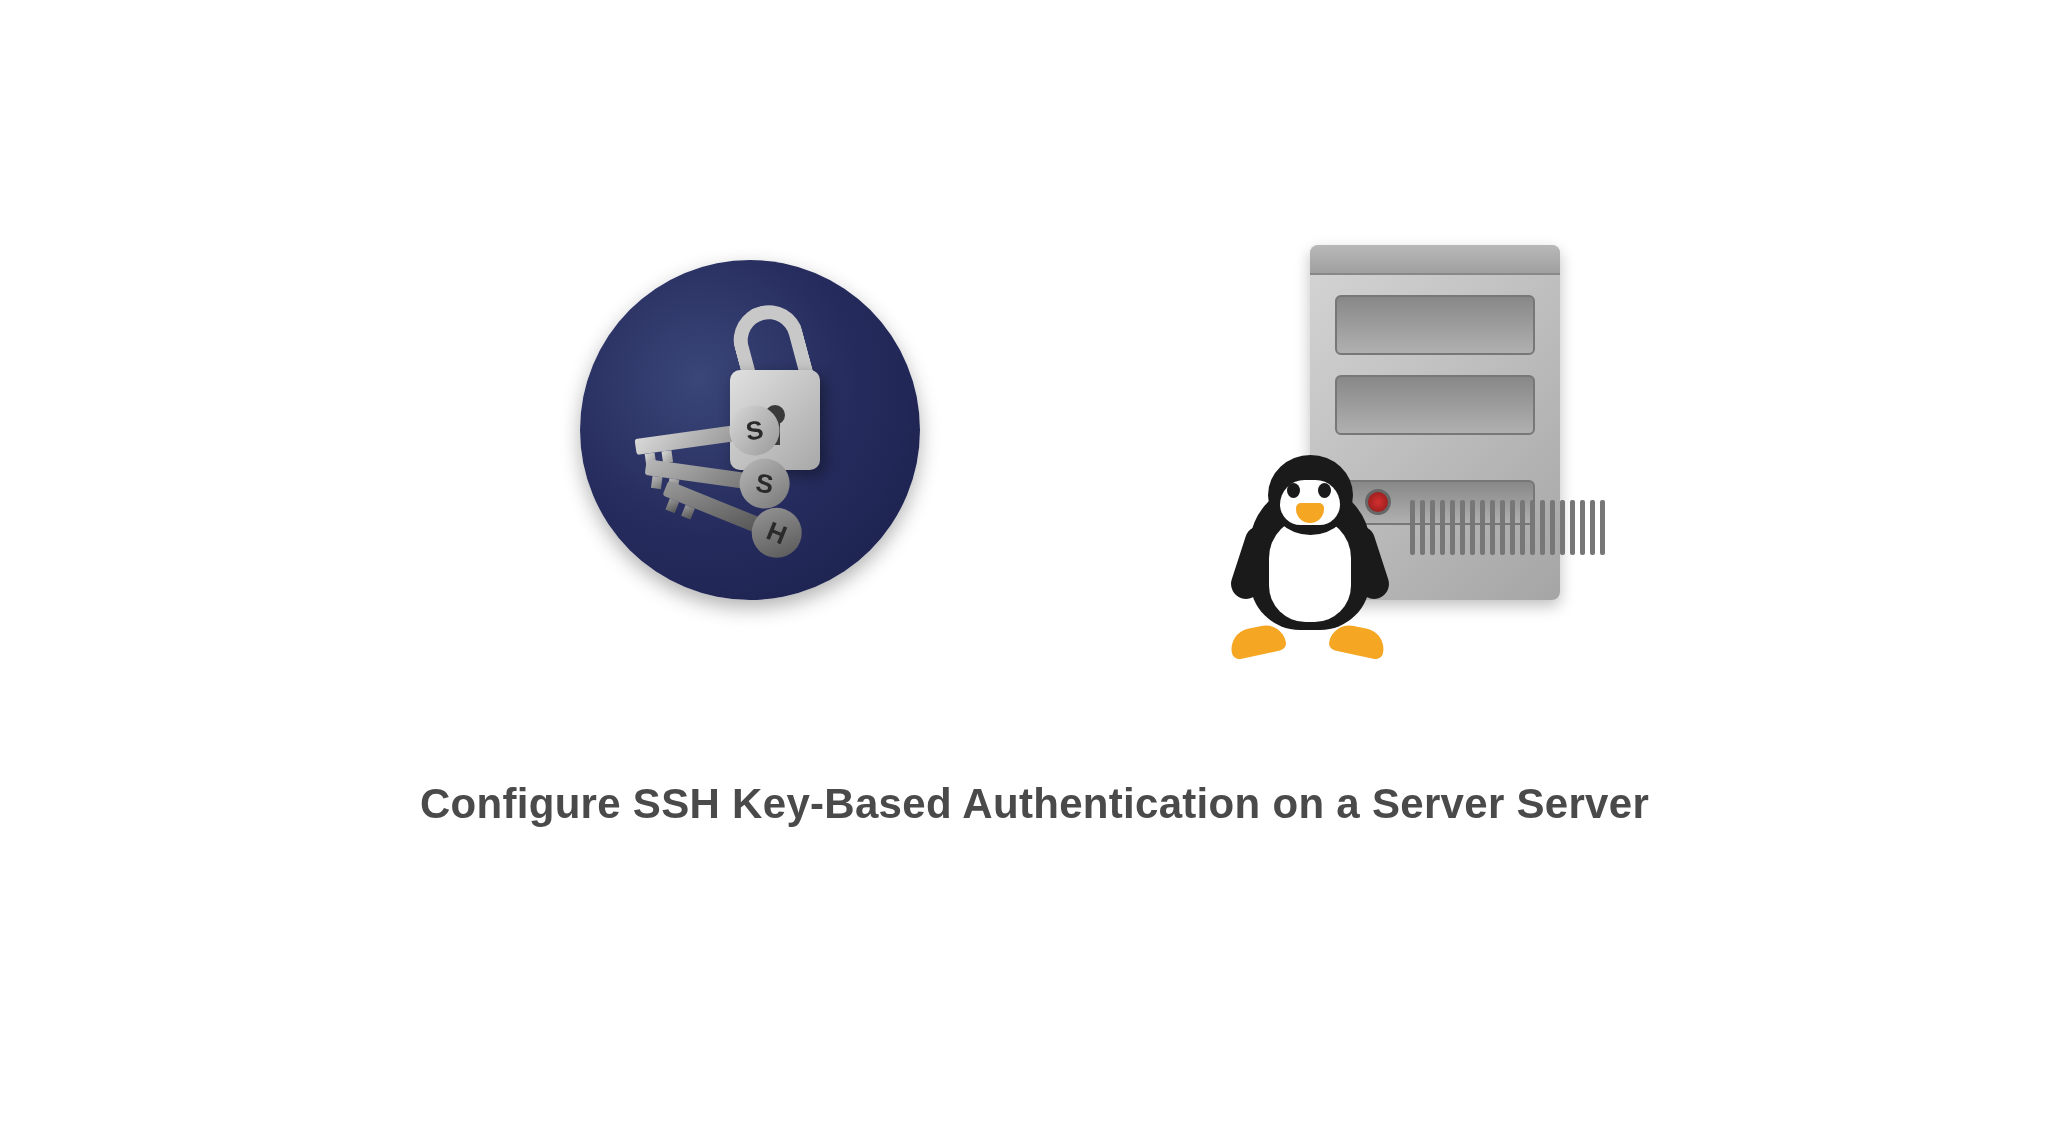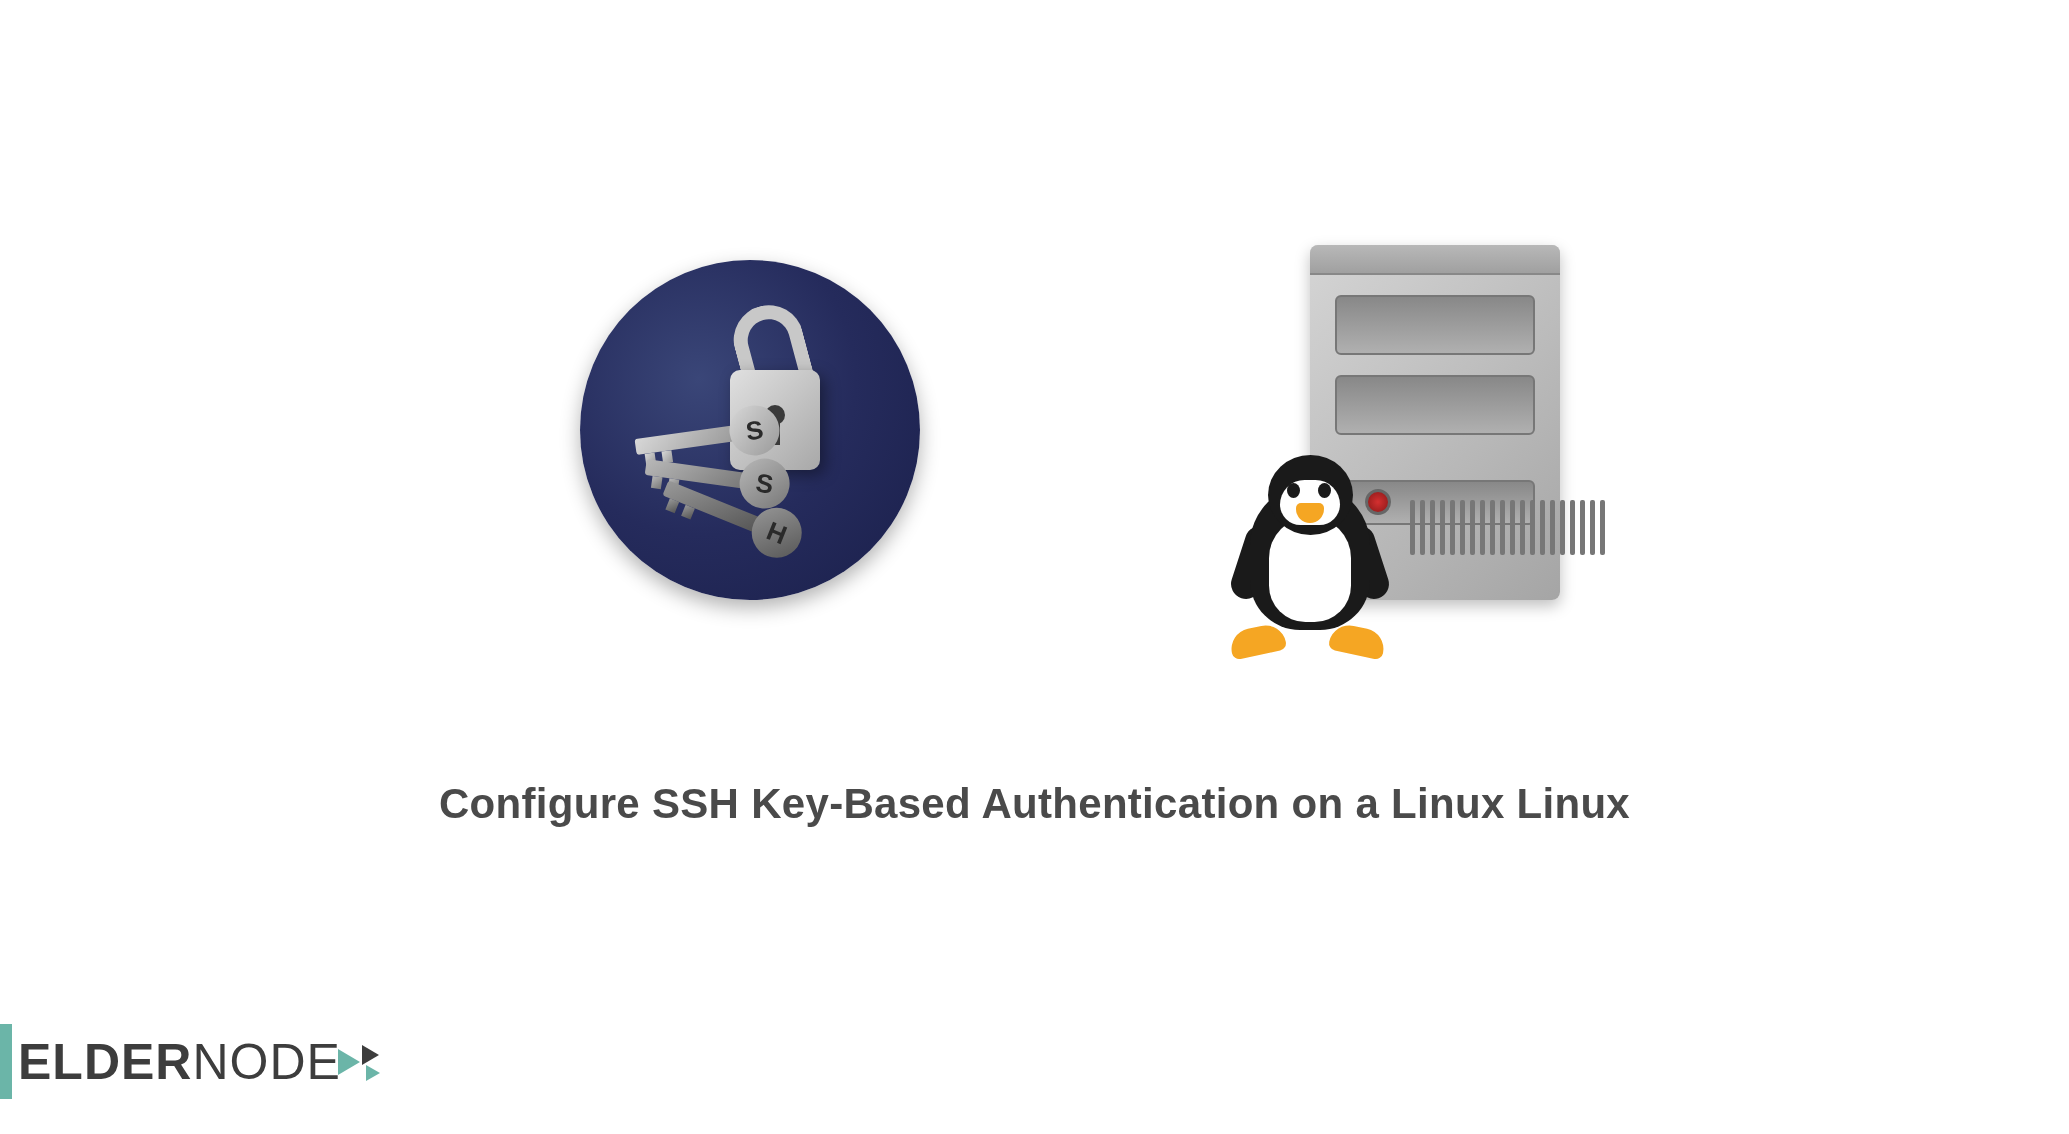--- a/index.html
+++ b/index.html
@@ -424,27 +424,16 @@
     <div class="penguin-wing right"></div>
     <div class="penguin-body"></div>
     <div class="penguin-belly"></div>
     <div class="penguin-head"></div>
     <div class="penguin-face"></div>
     <div class="penguin-eye left"></div>
     <div class="penguin-eye right"></div>
     <div class="penguin-beak"></div>
   </div>
 
-  <div class="title-text">Configure SSH Key-Based Authentication on a Linux Linux</div>
-
-  <div class="logo-container">
-    <div class="logo-bar"></div>
-    <div class="logo-text">
-      <span>ELDER</span><span class="thin">NODE</span>
-    </div>
-    <div class="logo-arrows">
-      <div class="arrow arrow1"></div>
-      <div class="arrow arrow2"></div>
-      <div class="arrow arrow3"></div>
-    </div>
-  </div>
+  <div class="title-text">Configure SSH Key-Based Authentication on a Server Server</div>
+
 
 </div>
 
 </body></html>

